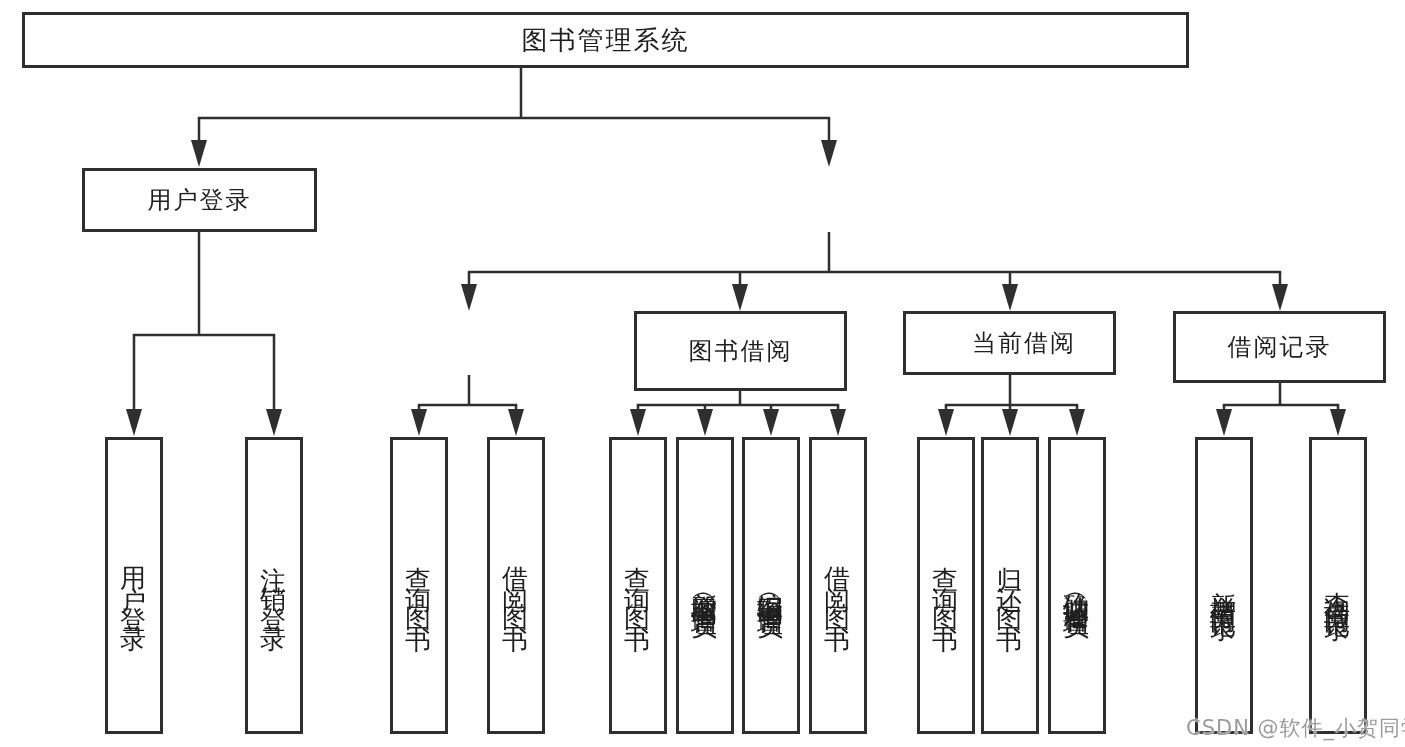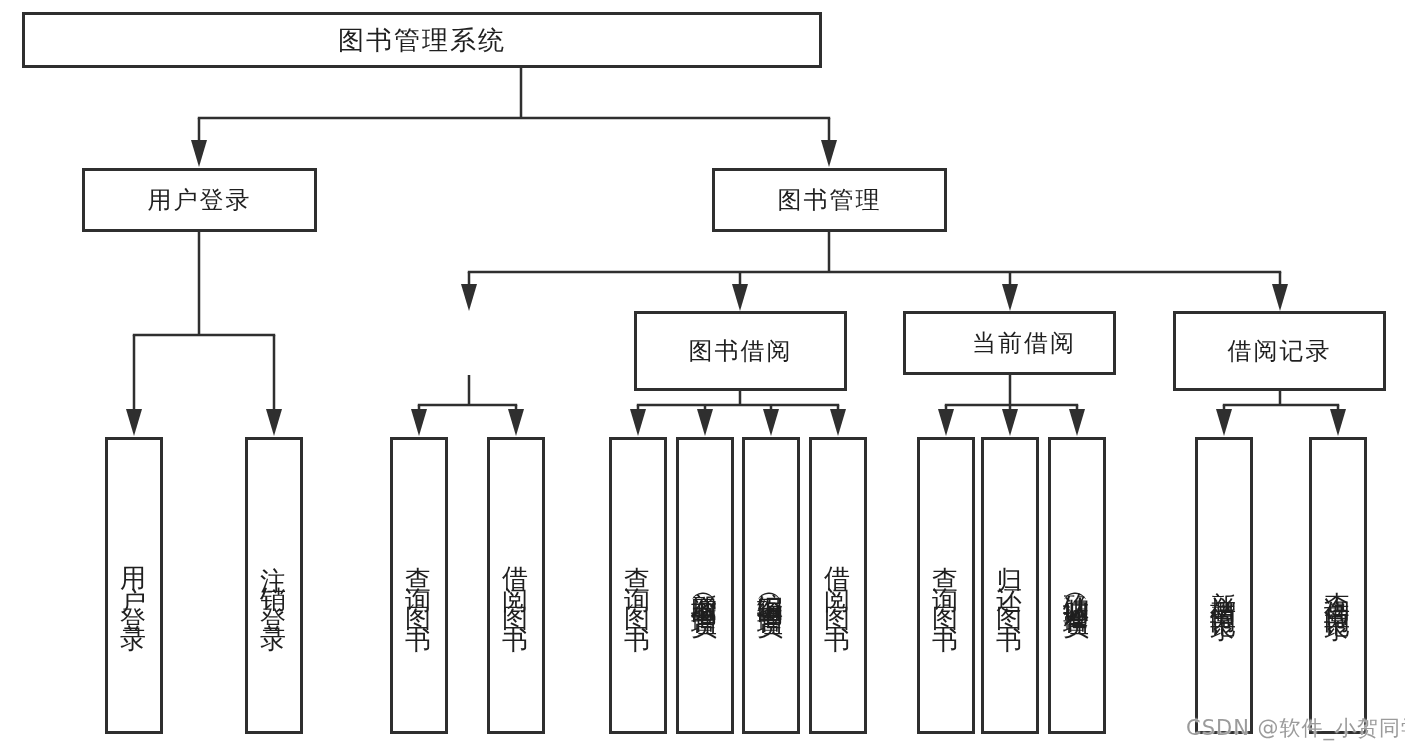--- a/index.html
+++ b/index.html
@@ -97,38 +97,35 @@
 
       <polygon points="938,409 954,409 946,436"></polygon>
       <polygon points="1002,409 1018,409 1010,436"></polygon>
       <polygon points="1069,409 1085,409 1077,436"></polygon>
 
       <polygon points="1216,409 1232,409 1224,436"></polygon>
       <polygon points="1330,409 1346,409 1338,436"></polygon>
     </g>
   </svg>
 
-  <div class="node root" style="left:22px; top:12px; width:800px; height:56px;">
+  <div class="node root" style="left:22px; top:12px; width:1167px; height:56px;">
     <span>图书管理系统</span>
   </div>
 
   <div class="node" style="left:82px; top:168px; width:235px; height:64px;">
     <span>用户登录</span>
-  </div>
-  <div class="node" style="left:712px; top:168px; width:235px; height:64px;">
-    <span>图书管理</span>
   </div>
 
   <div class="node" style="left:634px; top:311px; width:213px; height:80px;">
     <span>图书借阅</span>
   </div>
   <div class="node" style="left:903px; top:311px; width:213px; height:64px;padding-left:29px;">
     <span>当前借阅</span>
   </div>
-  <div class="node" style="left:1173px; top:311px; width:213px; height:80px;">
+  <div class="node" style="left:1173px; top:311px; width:213px; height:72px;">
     <span>借阅记录</span>
   </div>
 
   <div class="node leaf ls4" style="left:105px; top:437px; width:58px; height:297px;">
     <span>用户登录</span>
   </div>
   <div class="node leaf ls4" style="left:245px; top:437px; width:58px; height:297px;">
     <span>注销登录</span>
   </div>
 

